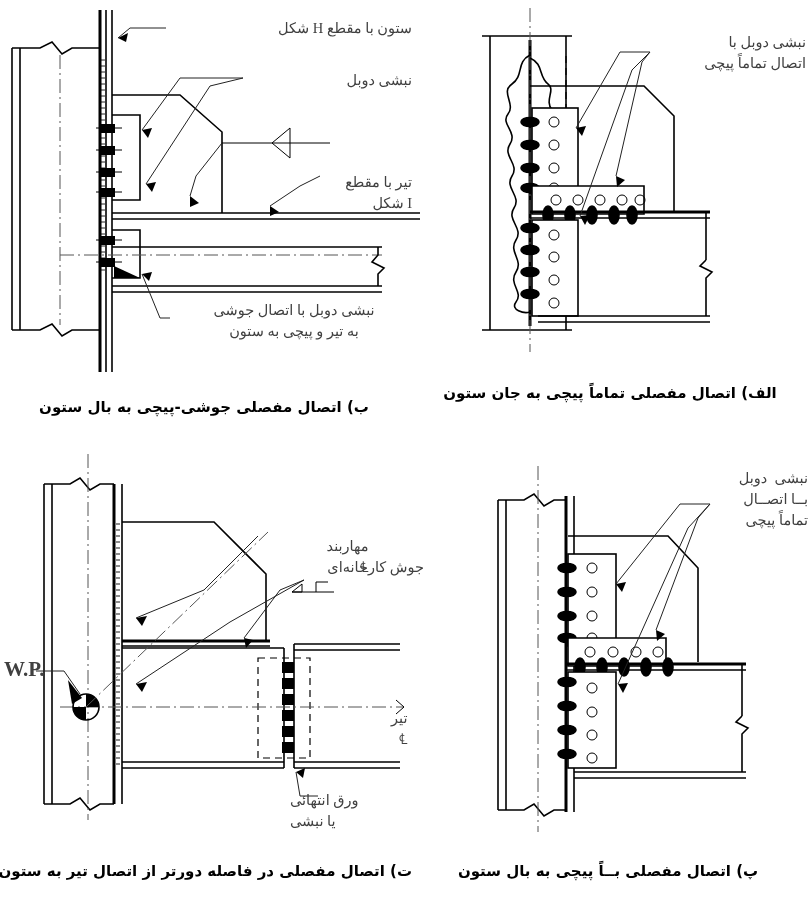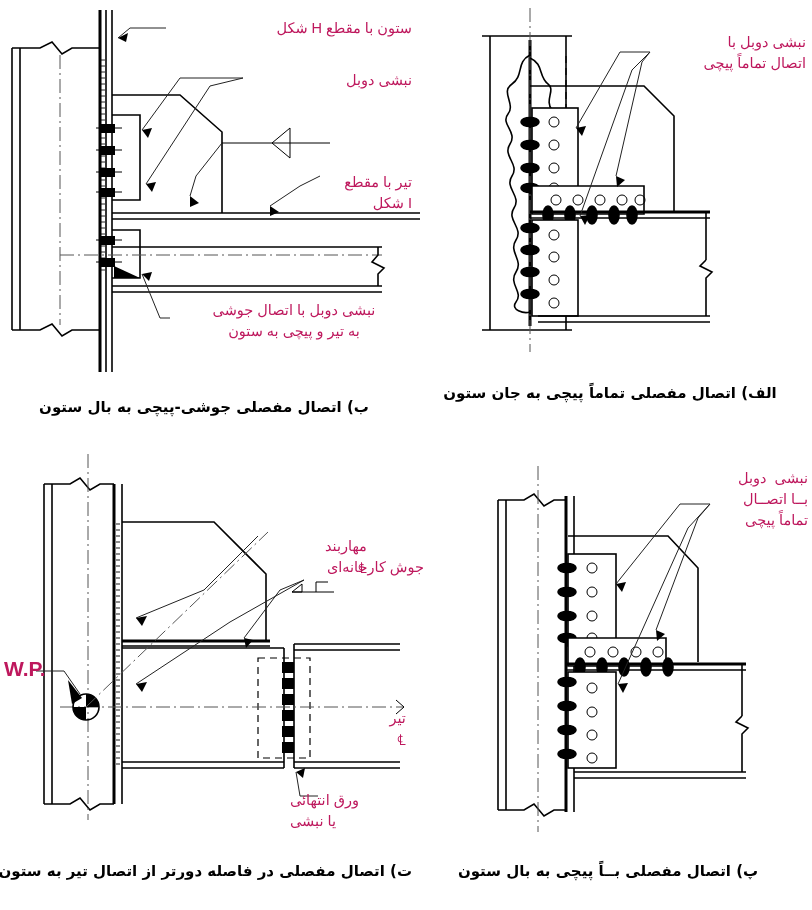--- a/index.html
+++ b/index.html
@@ -7,23 +7,23 @@
   body{
     width:812px;height:910px;position:relative;overflow:hidden;
     font-family:"DejaVu Sans","Liberation Sans",sans-serif;
     color:#000;
   }
   .panel{position:absolute;}
   svg{display:block;overflow:visible;}
   .lbl{
     position:absolute;
     direction:rtl;text-align:right;
-    font-family:Liberation Sans, sans-serif;
+    font-family:Liberation Serif, serif;
     font-size:14.5px;line-height:1.45;
-    color:#be185d;white-space:pre;
+    color:#404040;white-space:pre;
   }
   .lbl.ltr{direction:ltr;text-align:left;}
   .cap{
     position:absolute;
     direction:rtl;text-align:center;
     font-weight:bold;font-size:15px;
     font-family:"DejaVu Sans","Liberation Sans",sans-serif;
     color:#000;white-space:pre;
   }
   .cl-glyph{font-size:15px;}

